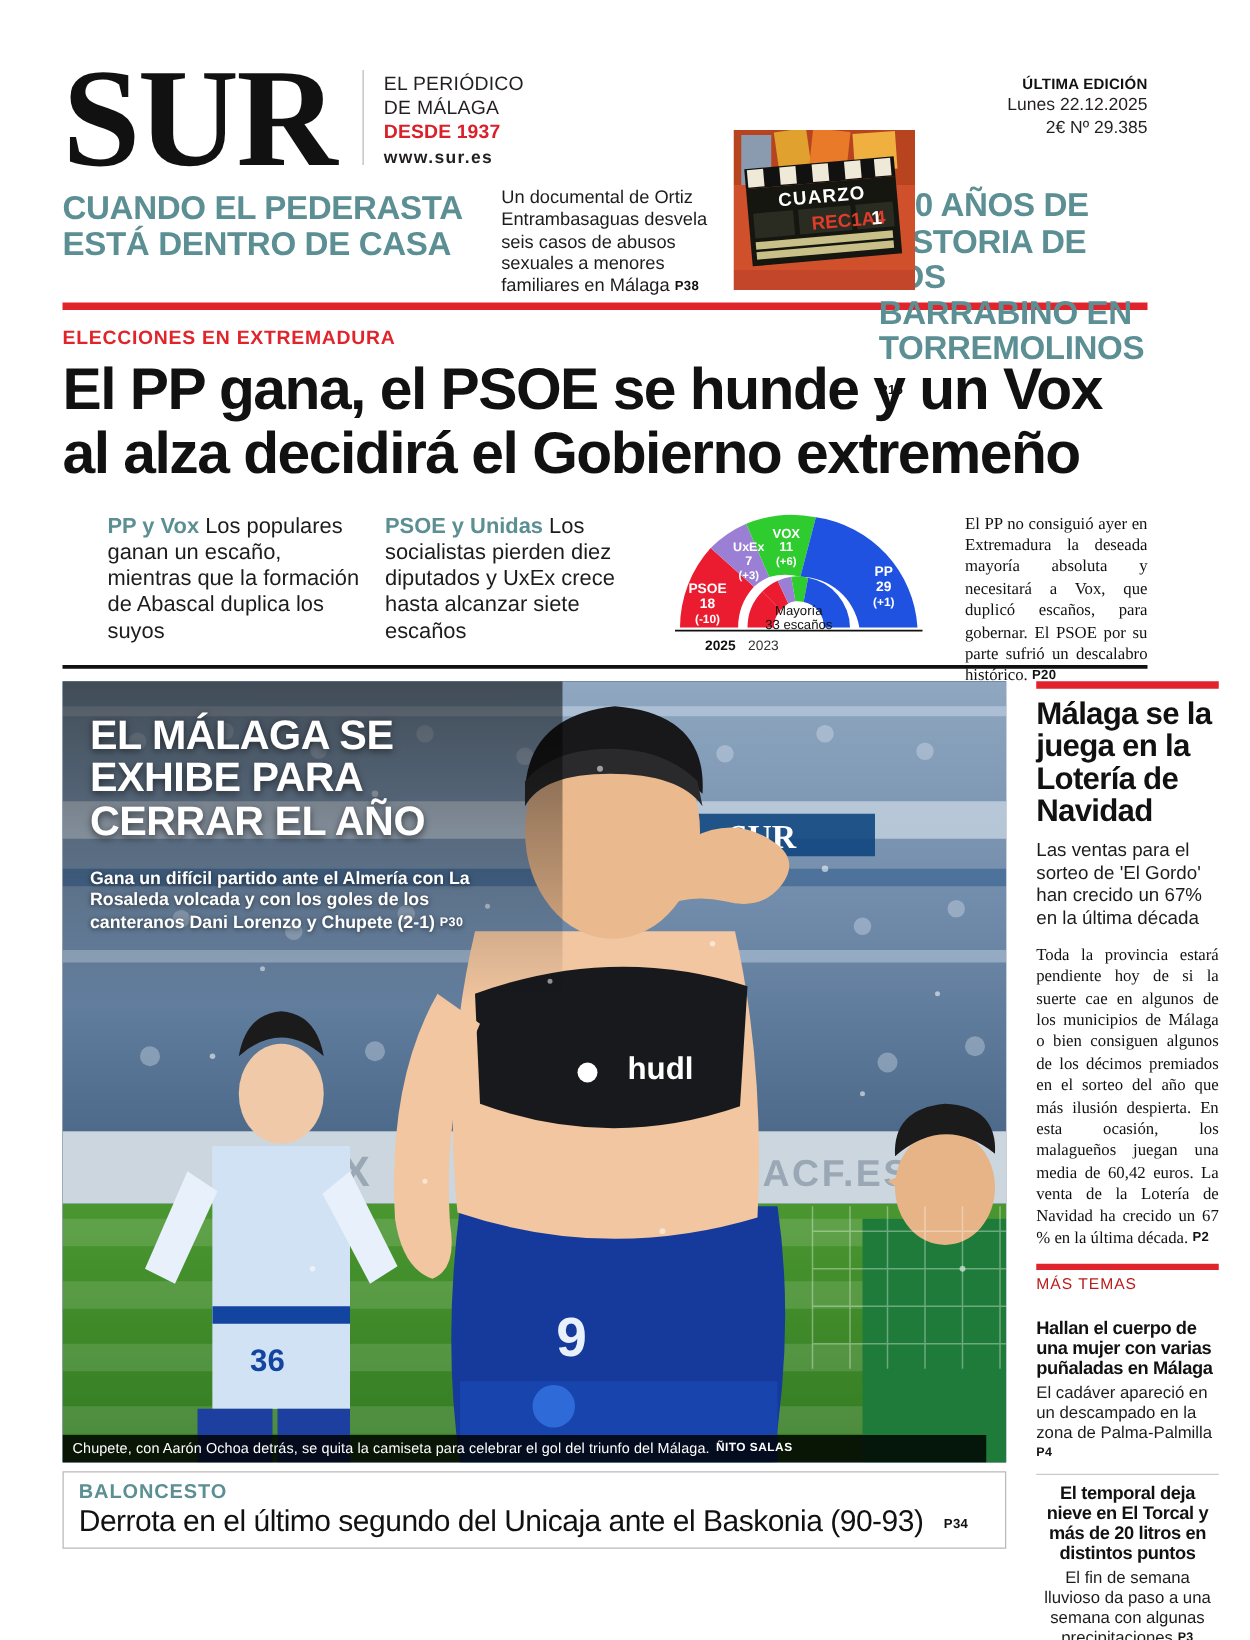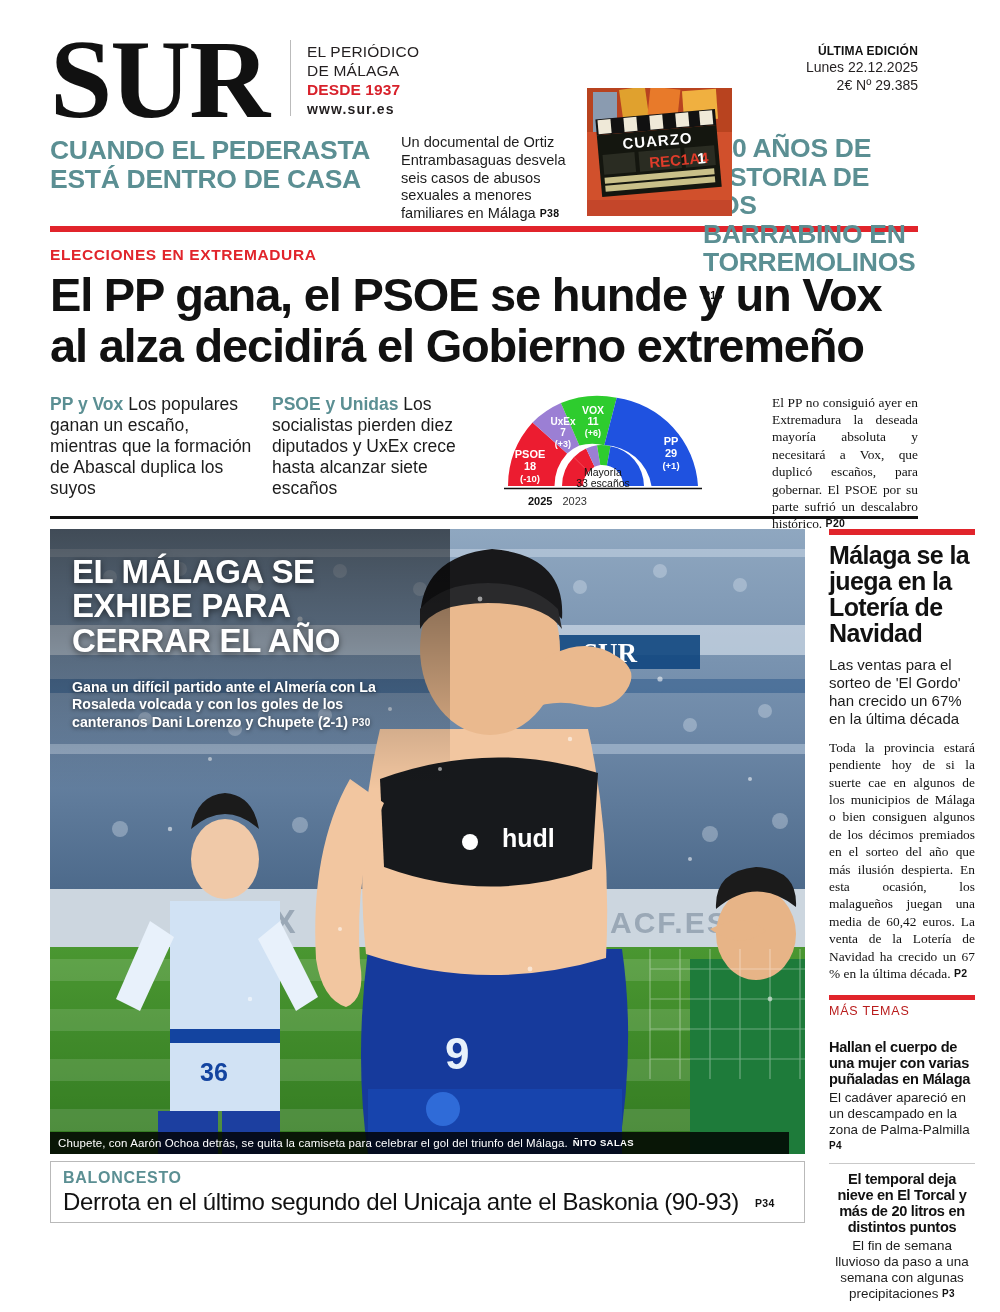--- a/index.html
+++ b/index.html
@@ -3,21 +3,21 @@
 <meta charset="utf-8">
 <style>
   * { box-sizing: border-box; margin: 0; padding: 0; }
   body {
     width: 1000px; height: 1312px;
     background: #ffffff;
     font-family: "Liberation Sans", sans-serif;
     color: #111;
     overflow: hidden;
   }
-  .page { position: relative; width: 968px; height: 1312px; padding: 0 50px; }
+  .page { position: relative; width: 968px; height: 1312px; padding: 16px 50px; }
 
   
   .masthead { display: flex; align-items: flex-start; padding-top: 34px; height: 116px; }
   .logo {
     font-family: "Liberation Serif", serif;
     font-weight: 700;
     font-size: 112px;
     line-height: 0.82;
     letter-spacing: -2px;
     color: #111;
@@ -50,21 +50,21 @@
   .clap { position:absolute; inset:0; }
 
   .red-rule { height: 6px; background: #e1242b; margin-top: 4px; }
 
   
   .kicker { color: #e1242b; font-weight: 700; font-size: 15.5px; letter-spacing: .6px; margin: 14px 0 6px; text-transform: uppercase; }
   .headline {
     font-weight: 700; font-size: 47px; line-height: 1.08; letter-spacing: -1.2px;
     color: #111; font-stretch: condensed;
   }
-  .hl-cols { display: flex; margin-top: 22px; height: 116px; }
+  .hl-cols { display: flex; margin-top: 22px; height: 116px; margin-left: 36px; }
   .hl-col { width: 222px; font-size: 17.5px; line-height: 1.2; color: #1c1c1c; padding-right: 16px; }
   .hl-col b { color: #5b8f93; font-weight: 700; }
   .chart-wrap { width: 230px; position: relative; }
   .hl-right { width: 146px; margin-left: auto; font-family: "Liberation Serif", serif; font-size: 13.4px; line-height: 1.3; text-align: justify; color: #111; }
   .hl-right .pg { font-family: "Liberation Sans", sans-serif; }
 
   
   .arc-svg { display: block; }
   .arc-label { font-family: "Liberation Sans", sans-serif; font-weight: 700; fill: #fff; }
   .chart-years { display: flex; gap: 10px; font-size: 11px; margin-left: 34px; margin-top: 1px; }

